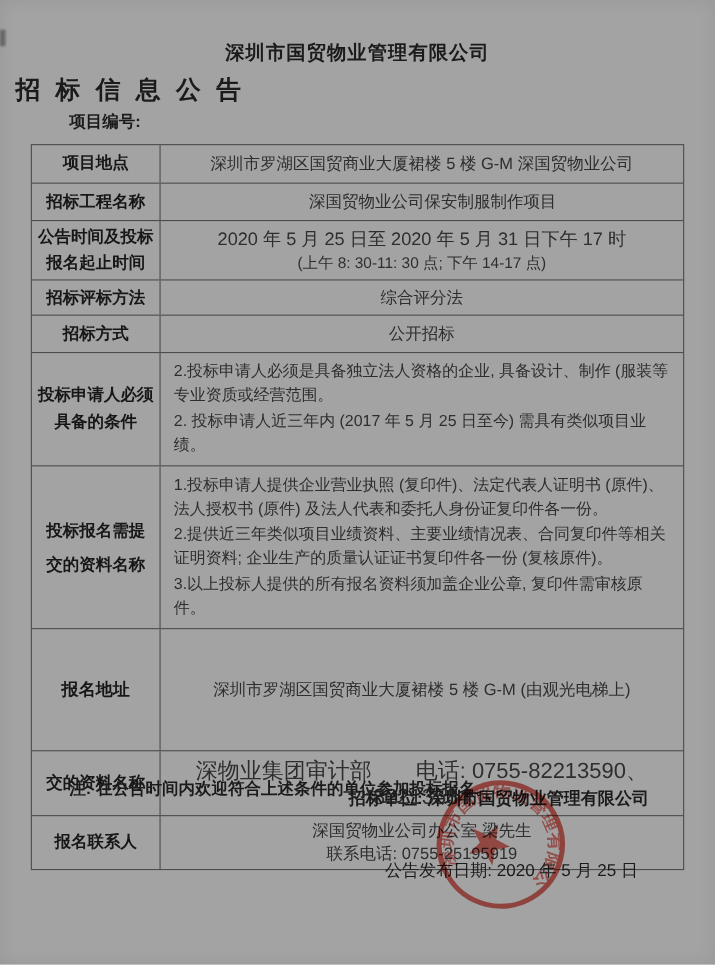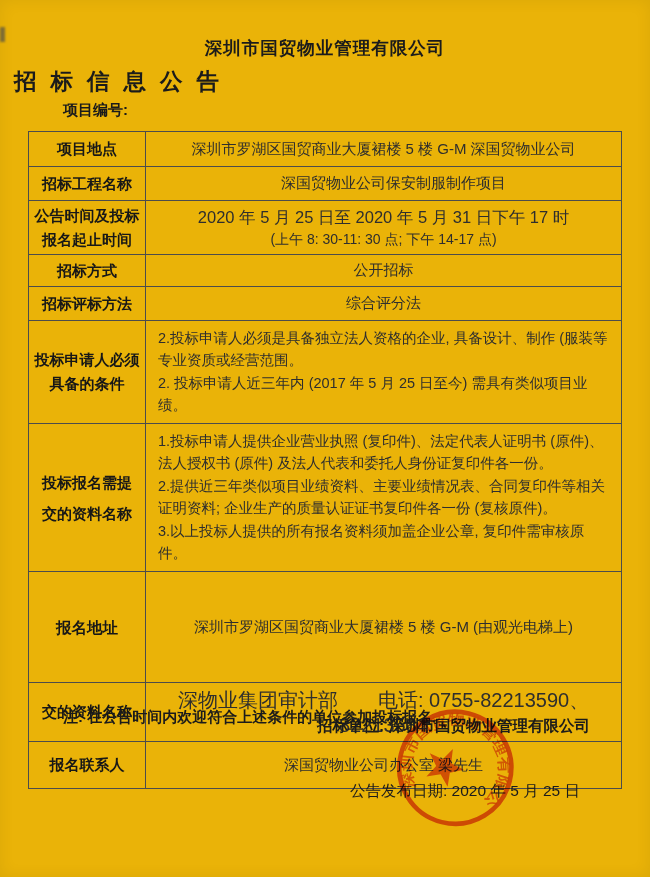--- a/index.html
+++ b/index.html
@@ -1,17 +1,17 @@
 <!DOCTYPE html>
 <html><head>
 <meta charset="utf-8">
 <style>
   html,body{margin:0;padding:0;background:#e8e8e8;}
   .page{
-    position:relative;width:650px;height:877px;background:#eab308;
+    position:relative;width:650px;height:877px;background:#a3a3a3;
     font-family:"Liberation Sans",sans-serif;color:#222;overflow:hidden;
     box-shadow:inset 0 0 16px rgba(0,0,0,.07);
   }
   .edge-smudge{position:absolute;left:0;top:27px;width:5px;height:15px;background:#4a4a4a;filter:blur(1px);opacity:.65;}
   .company-title{position:absolute;top:36px;left:0;width:100%;text-align:center;font-size:17.5px;font-weight:bold;color:#1b1b1b;letter-spacing:1px;}
   .doc-title{position:absolute;top:66px;left:0;width:100%;text-align:left;font-size:22.5px;font-weight:bold;color:#1b1b1b;letter-spacing:14px;text-indent:14px;}
   .meta{position:absolute;top:101px;left:28px;width:594px;display:flex;justify-content:space-between;font-size:15px;font-weight:bold;color:#1b1b1b;}
   .meta-left{padding-left:35px;}
   .meta-right{padding-right:36px;}
 
@@ -81,29 +81,29 @@
       </div>
       <div class="trow">
         <div class="tlabel">公告时间及投标
 报名起止时间</div>
         <div class="tvalue align-center">
           <p>2020 年 5 月 25 日至 2020 年 5 月 31 日下午 17 时</p>
           <p>(上午 8: 30-11: 30 点; 下午 14-17 点)</p>
         </div>
       </div>
       <div class="trow">
+        <div class="tlabel">招标评标方法</div>
+        <div class="tvalue align-center">
+          <p>综合评分法</p>
+        </div>
+      </div>
+      <div class="trow">
         <div class="tlabel">招标方式</div>
         <div class="tvalue align-center">
           <p>公开招标</p>
-        </div>
-      </div>
-      <div class="trow">
-        <div class="tlabel">招标评标方法</div>
-        <div class="tvalue align-center">
-          <p>综合评分法</p>
         </div>
       </div>
       <div class="trow">
         <div class="tlabel">投标申请人必须
 具备的条件</div>
         <div class="tvalue align-left">
           <p>2.投标申请人必须是具备独立法人资格的企业, 具备设计、制作 (服装等专业资质或经营范围。</p>
           <p>2. 投标申请人近三年内 (2017 年 5 月 25 日至今) 需具有类似项目业绩。</p>
         </div>
       </div>
@@ -125,20 +125,21 @@
       <div class="trow">
         <div class="tlabel">交的资料名称</div>
         <div class="tvalue align-center">
           <p>深物业集团审计部　　电话: 0755-82213590、82213584</p>
         </div>
       </div>
       <div class="trow">
         <div class="tlabel">报名联系人</div>
         <div class="tvalue align-center">
           <p>深国贸物业公司办公室 梁先生</p>
+          <p>联系电话: 0755-25195919</p>
         </div>
       </div>
     </div>
 
   <div class="note-line">注: 在公告时间内欢迎符合上述条件的单位参加投标报名。</div>
   <div class="unit-line">招标单位: 深圳市国贸物业管理有限公司</div>
   <div class="date-line">公告发布日期: 2020 年 5 月 25 日</div>
 
   <svg class="seal" viewBox="0 0 128 130" xmlns="http://www.w3.org/2000/svg">
     <circle cx="63" cy="64" r="56" fill="none" stroke="#d9453b" stroke-width="4.6" opacity="0.92"></circle>

